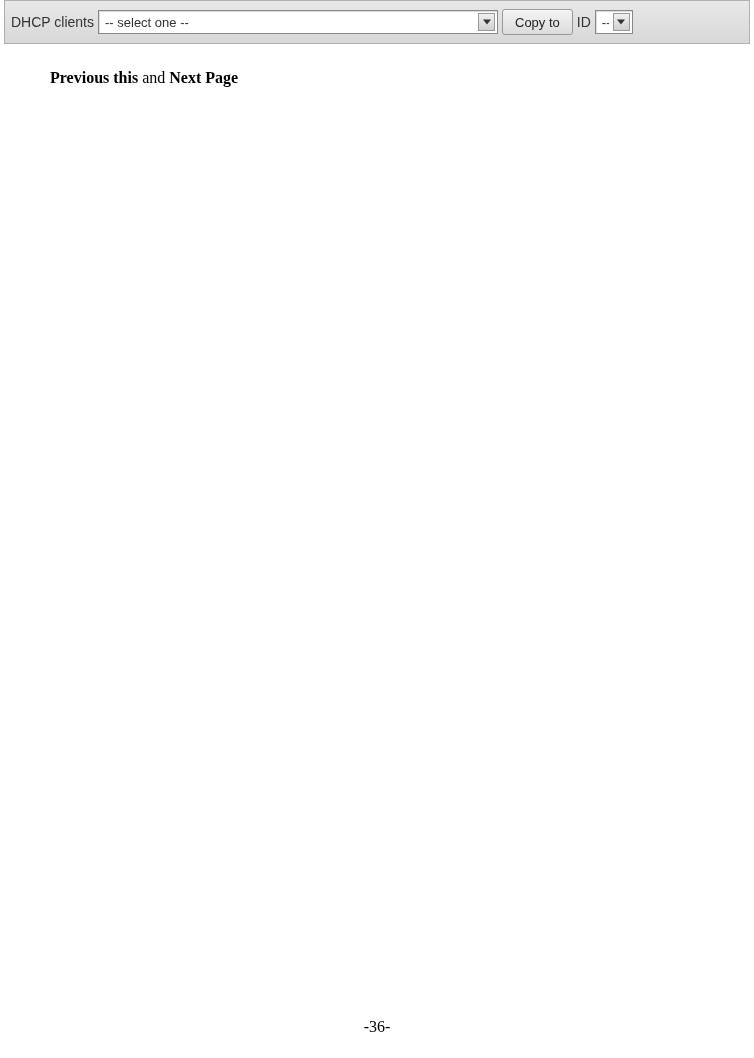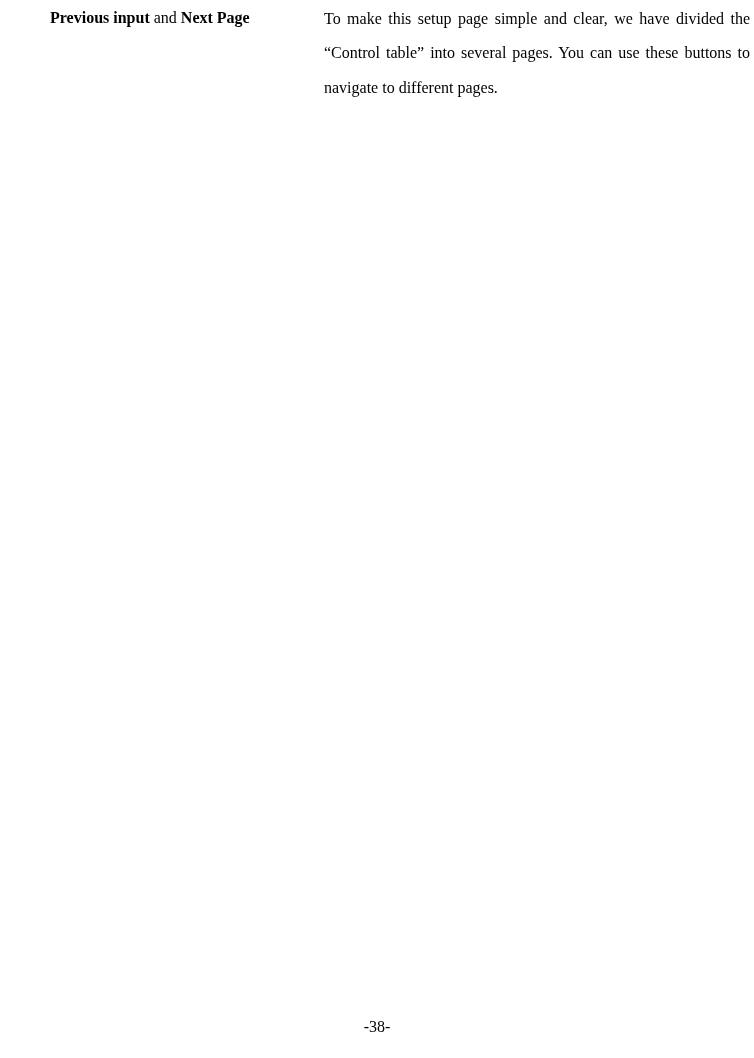--- a/index.html
+++ b/index.html
@@ -122,25 +122,47 @@
       right: 0;
       text-align: center;
       font-size: 16px;
     }
   </style>
 </head>
 <body>
 
 <div class="page">
 
+  <div class="ui-panel">
+    <span class="ui-label">DHCP clients</span>
+    <div class="combo large">
+      <span class="combo-text">-- select one --</span>
+      <span class="combo-arrow">
+        <svg viewBox="0 0 10 6">
+            <path d="M0 0 L10 0 L5 6 Z" fill="#333"></path>
+          </svg>
+      </span>
+    </div>
+    <div class="btn">
+      <span>Copy to</span>
+    </div>
+    <span class="ui-label">ID</span>
+    <div class="combo small">
+      <span class="combo-text">--</span>
+      <span class="combo-arrow">
+        <svg viewBox="0 0 10 6">
+            <path d="M0 0 L10 0 L5 6 Z" fill="#333"></path>
+          </svg>
+      </span>
+    </div>
+  </div>
 
 
   <div class="two-col">
     <div class="col-left">
       <span class="heading">
-        <span class="bold">Previous input</span><span> and </span><span class="bold">Next Page</span>
+        <span class="bold">Previous this</span><span> and </span><span class="bold">Next Page</span>
       </span>
     </div>
-    <div class="col-right">To make this setup page simple and clear, we have divided the “Control table” into several pages. You can use these buttons to navigate to different pages.</div>
   </div>
 </div>
 
-<div class="page-number">-38-</div>
+<div class="page-number">-36-</div>
 
 </body></html>

